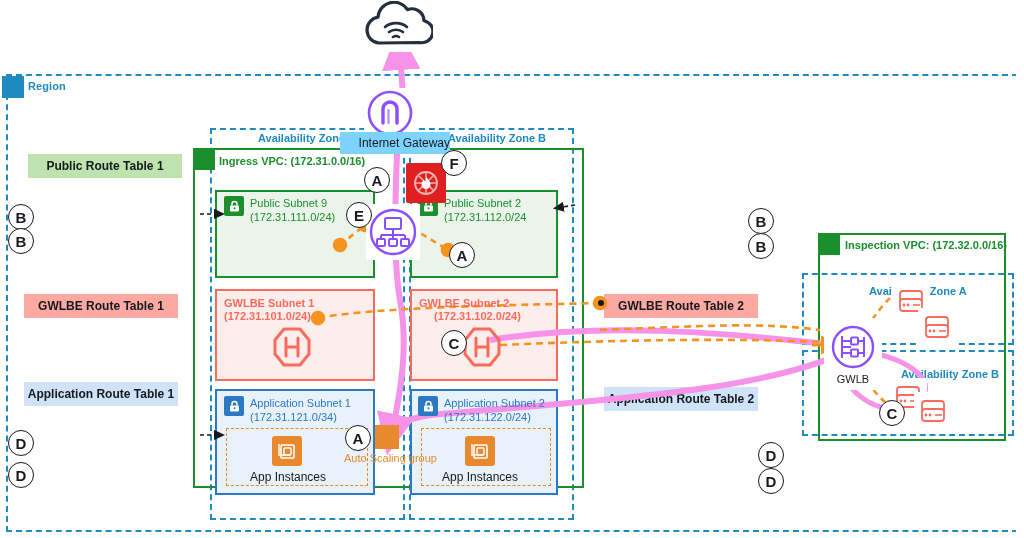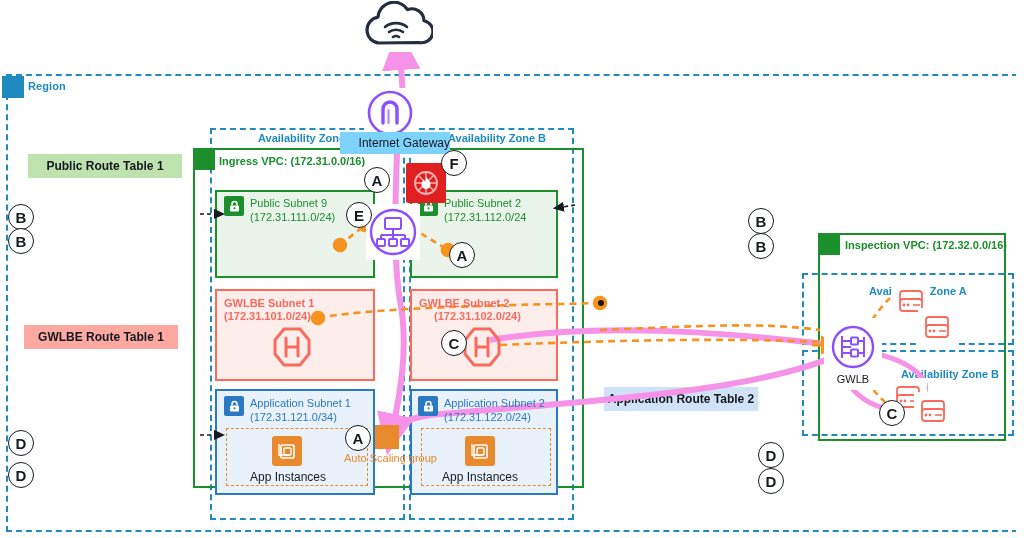--- a/index.html
+++ b/index.html
@@ -32,21 +32,21 @@
 
   
   .rt{
     height:24px;line-height:24px;text-align:center;
     font-size:12px;font-weight:bold;color:#16191f;
   }
   .rt-green{background:#bfe3ae;}
   .rt-red{background:#fda8a0;}
   .rt-blue{background:#cfe2f7;}
   #rt-pub-1{left:28px;top:154px;width:154px;}
-  #rt-gwlbe-1{left:24px;top:294px;width:154px;margin-top:31px;}
+  #rt-gwlbe-1{left:24px;top:294px;width:154px;}
   #rt-app-1{left:24px;top:382px;width:154px;}
   #rt-pub-2{left:604px;top:150px;width:154px;}
   #rt-gwlbe-2{left:604px;top:294px;width:154px;}
   #rt-app-2{left:604px;top:387px;width:154px;}
 
   
   .marker{
     border-radius:50%;background:#ffffff;border:1.6px solid #16191f;
     font-size:14px;font-weight:bold;color:#16191f;
     text-align:center;display:flex;align-items:center;justify-content:center;
@@ -303,21 +303,23 @@
   <div class="abs" style="left:406px;top:163px;width:40px;height:40px;background:#e02020;border-radius:2px;z-index:45;display:flex;align-items:center;justify-content:center;">
     <svg width="30" height="30" viewBox="0 0 30 30">
       <circle cx="15" cy="15" r="11" fill="none" stroke="#ffb3b3" stroke-width="1.8"></circle>
       <path d="M15,4 L15,26 M4,15 L26,15 M7.2,7.2 L22.8,22.8 M22.8,7.2 L7.2,22.8" stroke="#ffb3b3" stroke-width="1.4"></path>
       <path d="M15,9 c3,3 4.5,5 4.5,7.5 a4.5,4.5 0 0 1 -9,0 c0,-2 1,-3.5 2.5,-5 c0,1.5 0.8,2.2 1.5,2.2 c0.6,0 0.5,-2.5 0.5,-4.7 Z" fill="#ffffff"></path>
     </svg>
   </div>
 
   <div class="abs rt rt-green" id="rt-pub-1">Public Route Table 1</div>
   <div class="abs rt rt-red" id="rt-gwlbe-1">GWLBE Route Table 1</div>
-
+  <div class="abs rt rt-blue" id="rt-app-1">Application Route Table 1</div>
+
+  <div class="abs rt rt-red" id="rt-gwlbe-2">GWLBE Route Table 2</div>
   <div class="abs rt rt-blue" id="rt-app-2">Application Route Table 2</div>
 
   <div class="abs vpc" id="inspection-vpc"></div>
   <div class="abs vpc-swatch" id="inspection-vpc-swatch"></div>
   <div class="abs vpc-label" id="inspection-vpc-label">Inspection VPC: (172.32.0.0/16)</div>
 
   <div class="abs az" id="insp-az-a"></div>
   <div class="abs az" id="insp-az-b"></div>
   <div class="abs az-label" id="insp-az-a-label">Availability Zone A</div>
   <div class="abs az-label" id="insp-az-b-label">Availability Zone B</div>

